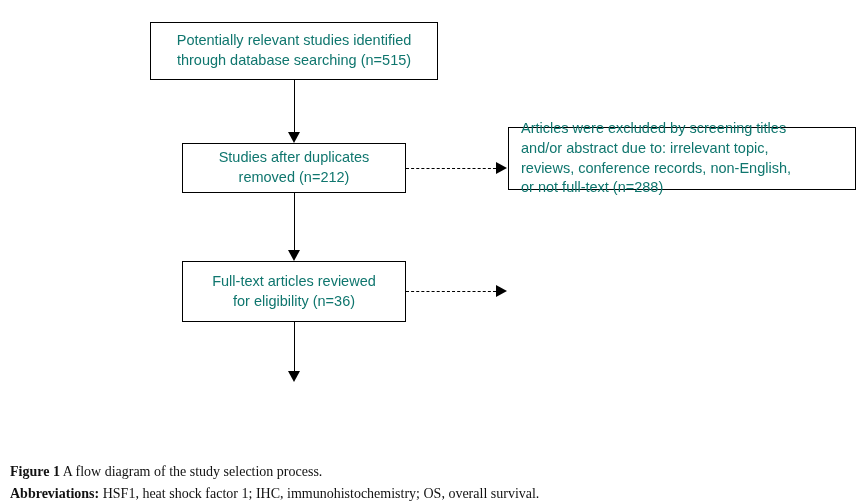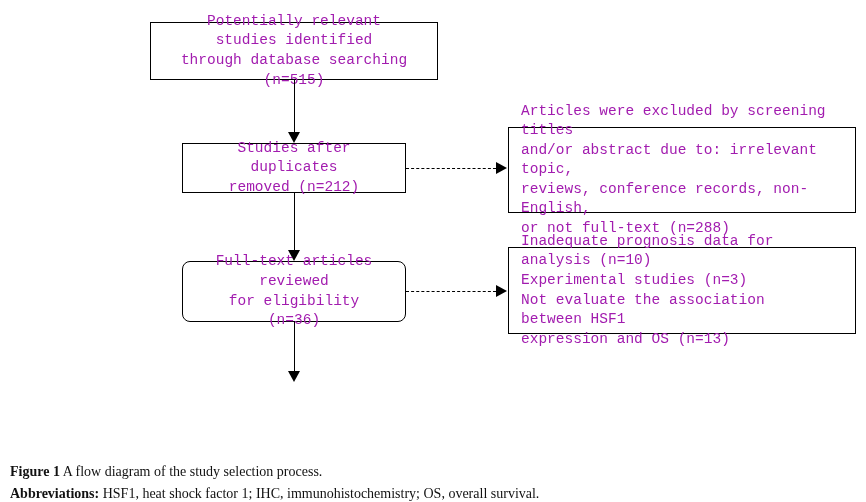--- a/index.html
+++ b/index.html
@@ -27,44 +27,44 @@
 
   
   .flow-box {
     position: absolute;
     box-sizing: border-box;
     border: 1.6px solid #000000;
     background: #ffffff;
     display: flex;
     align-items: center;
     justify-content: center;
-    font-family: Liberation Mono, monospace;
+    font-family: Liberation Sans, sans-serif;
     font-size: 14.5px;
     line-height: 1.35;
-    color: #a21caf;
+    color: #0f766e;
     text-align: center;
     padding: 2px 22px;
   }
   .flow-box.left-align {
     justify-content: flex-start;
     text-align: left;
     padding-left: 12px;
   }
   .flow-box .box-text {
     display: block;
     white-space: pre-line;
   }
 
   
   #box-identified { left: 150px;  top: 22px;  width: 288px; height: 58px; }
   #box-duplicates { left: 182px;  top: 143px; width: 224px; height: 50px; }
-  #box-fulltext   { left: 182px;  top: 261px; width: 224px; height: 61px; border-radius: 8px; }
+  #box-fulltext   { left: 182px;  top: 261px; width: 224px; height: 61px; }
   #box-eligible   { left: 182px;  top: 382px; width: 226px; height: 56px; }
 
-  #box-excluded-screening { left: 508px; top: 127px; width: 348px; height: 86px; }
+  #box-excluded-screening { left: 508px; top: 127px; width: 348px; height: 63px; }
   #box-excluded-eligibility { left: 508px; top: 247px; width: 348px; height: 87px; }
 
   
   .v-line {
     position: absolute;
     width: 0;
     border-left: 1.6px solid #000000;
   }
   .arrow-down {
     position: absolute;
@@ -147,26 +147,20 @@
   <div class="arrow-down" id="conn2-arrow"></div>
 
   <div class="flow-box" id="box-fulltext">
     <span class="box-text">Full-text articles reviewed
 for eligibility (n=36)</span>
   </div>
 
   <div class="h-dashed" id="dash2-line"></div>
   <div class="arrow-right" id="dash2-arrow"></div>
 
-  <div class="flow-box left-align" id="box-excluded-eligibility">
-    <span class="box-text">Inadequate prognosis data for analysis (n=10)
-Experimental studies (n=3)
-Not evaluate the association between HSF1
-expression and OS (n=13)</span>
-  </div>
 
   <div class="v-line" id="conn3-line"></div>
   <div class="arrow-down" id="conn3-arrow"></div>
 
 
   <div id="caption-block">
     <span class="cap-line"><span class="cap-label">Figure 1</span> <span>A flow diagram of the study selection process.</span></span>
     <span class="cap-line"><span class="cap-label">Abbreviations:</span> <span>HSF1, heat shock factor 1; IHC, immunohistochemistry; OS, overall survival.</span></span>
   </div>
 

